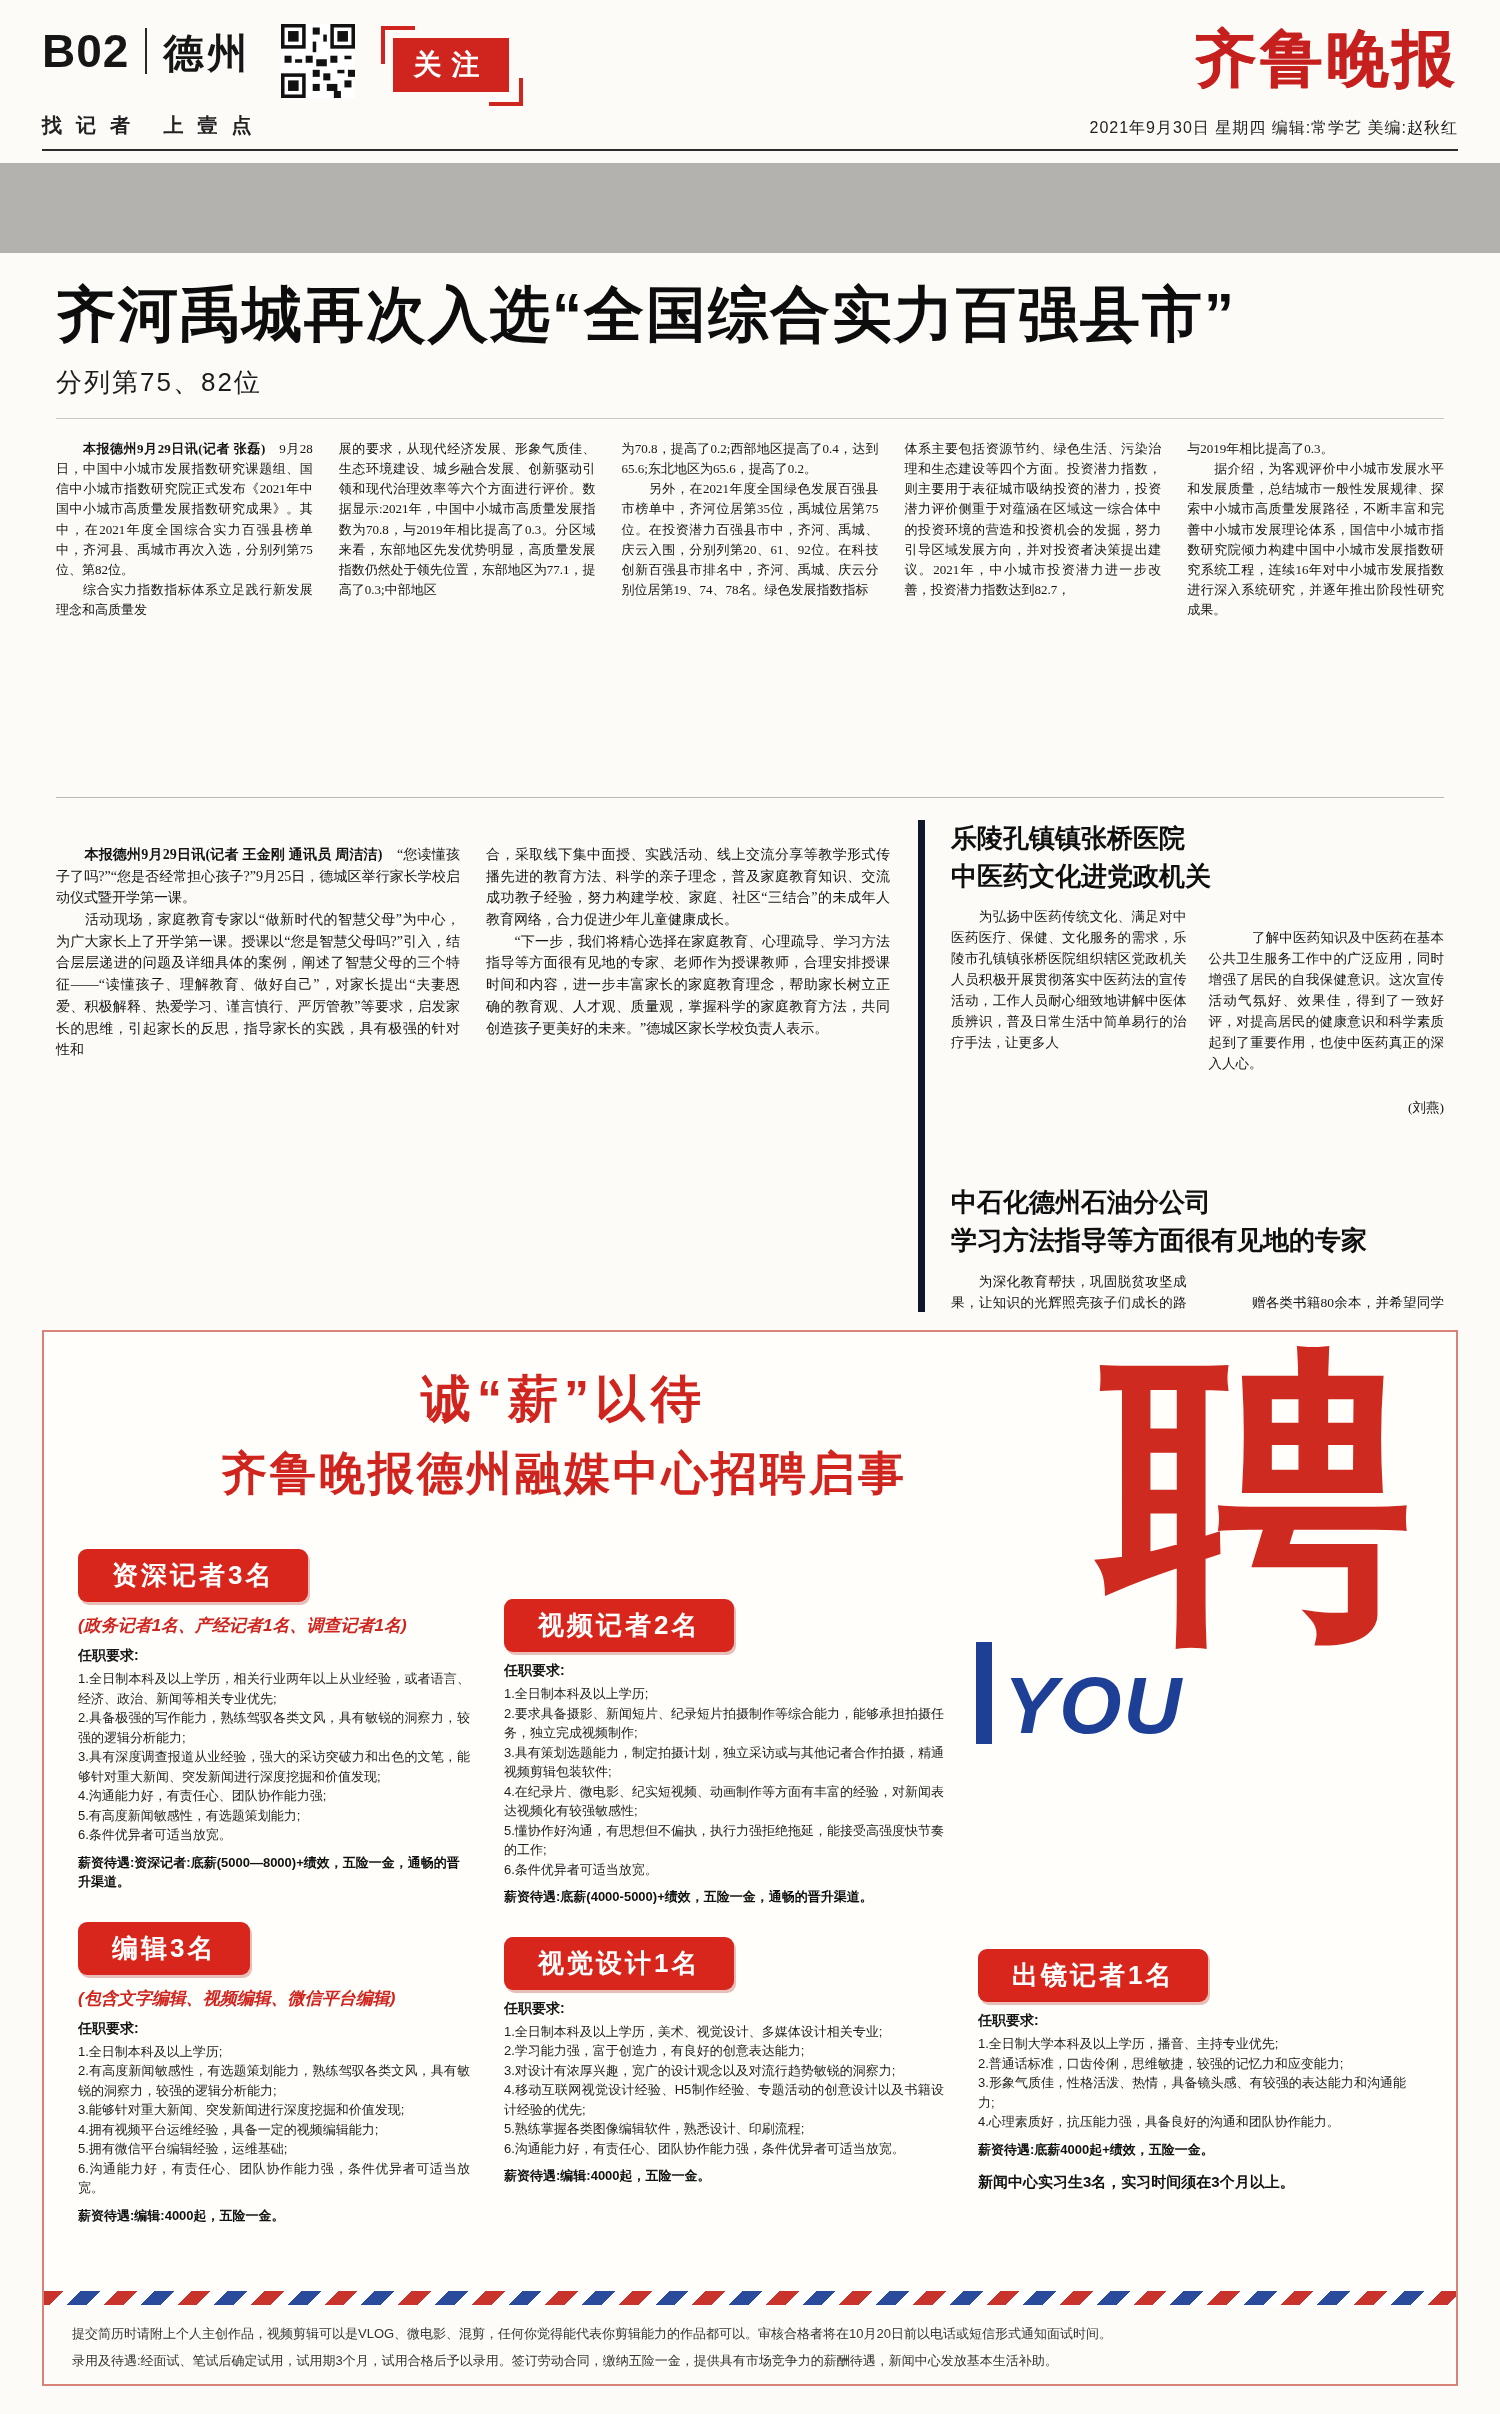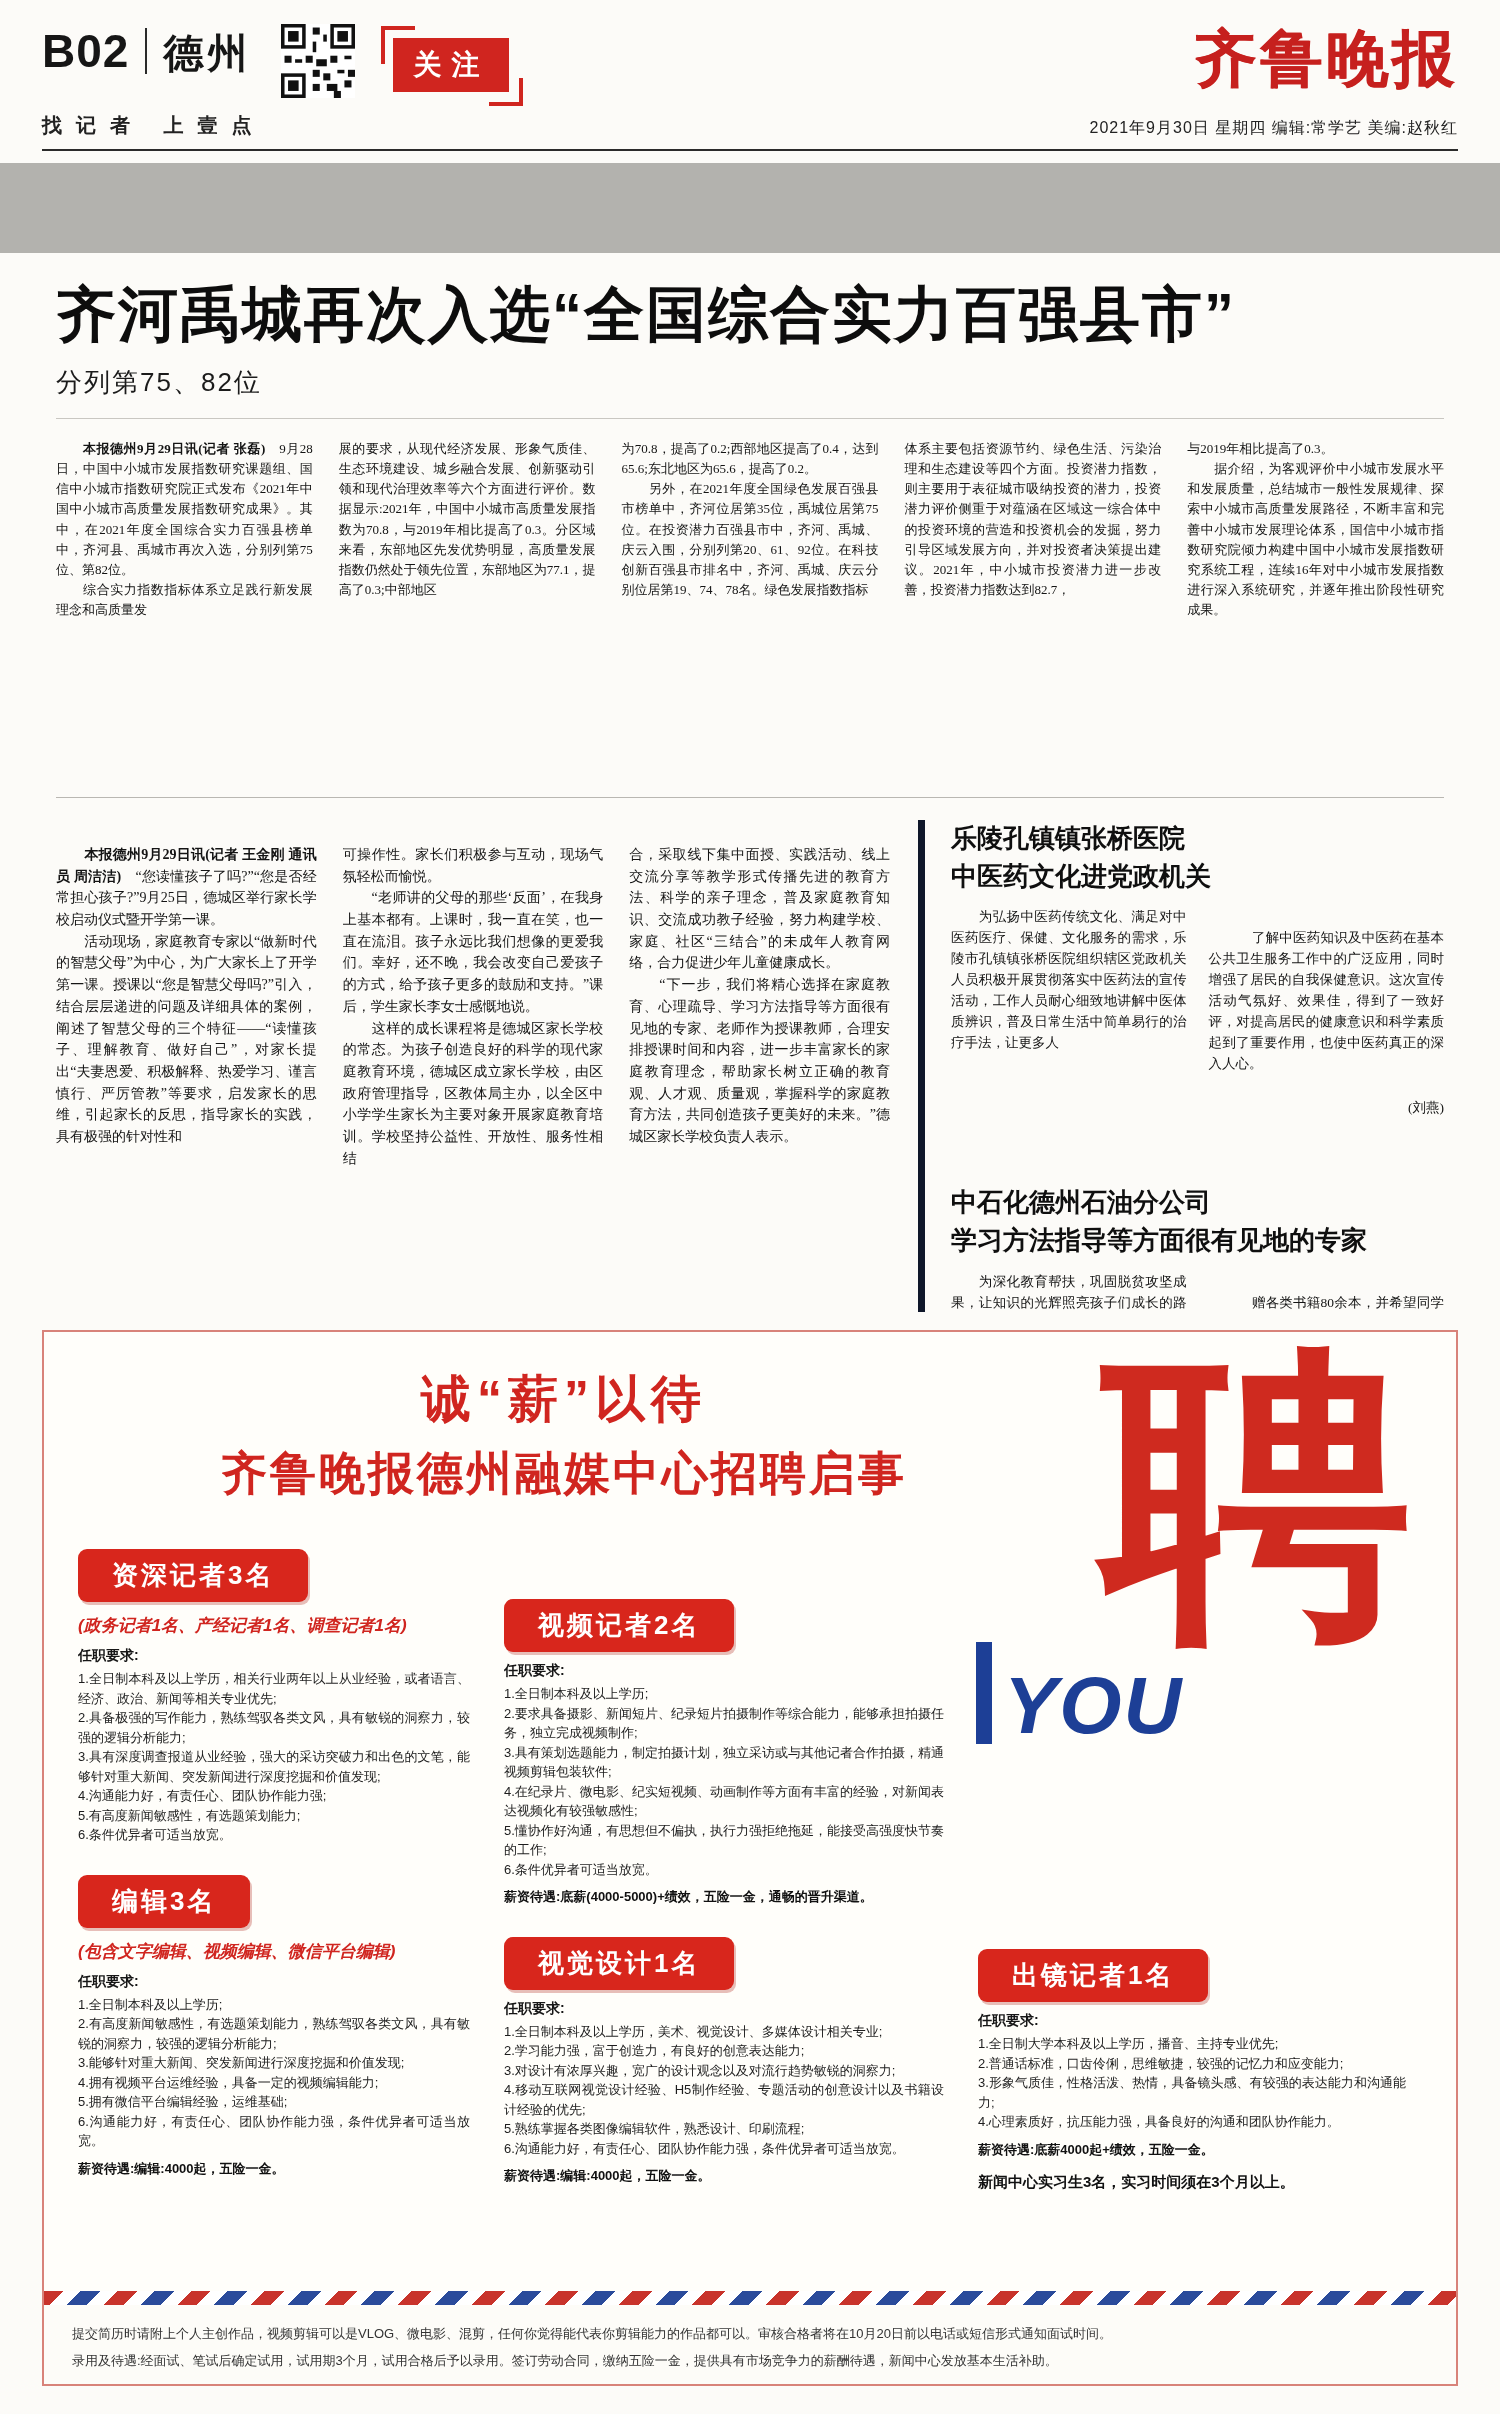--- a/index.html
+++ b/index.html
@@ -165,23 +165,20 @@
     </div>
   </div>
 
   <div class="section-divider"></div>
 
   <div class="section2">
     <div class="s2-left">
       <div class="cols cols3">
         <div class="col"><strong>　　本报德州9月29日讯(记者 王金刚 通讯员 周洁洁)</strong><span>　“您读懂孩子了吗?”“您是否经常担心孩子?”9月25日，德城区举行家长学校启动仪式暨开学第一课。
 　　活动现场，家庭教育专家以“做新时代的智慧父母”为中心，为广大家长上了开学第一课。授课以“您是智慧父母吗?”引入，结合层层递进的问题及详细具体的案例，阐述了智慧父母的三个特征——“读懂孩子、理解教育、做好自己”，对家长提出“夫妻恩爱、积极解释、热爱学习、谨言慎行、严厉管教”等要求，启发家长的思维，引起家长的反思，指导家长的实践，具有极强的针对性和</span></div>
-        <div class="col">可操作性。家长们积极参与互动，现场气氛轻松而愉悦。
-　　“老师讲的父母的那些‘反面’，在我身上基本都有。上课时，我一直在笑，也一直在流泪。孩子永远比我们想像的更爱我们。幸好，还不晚，我会改变自己爱孩子的方式，给予孩子更多的鼓励和支持。”课后，学生家长李女士感慨地说。
-　　这样的成长课程将是德城区家长学校的常态。为孩子创造良好的科学的现代家庭教育环境，德城区成立家长学校，由区政府管理指导，区教体局主办，以全区中小学学生家长为主要对象开展家庭教育培训。学校坚持公益性、开放性、服务性相结</div>
         <div class="col">合，采取线下集中面授、实践活动、线上交流分享等教学形式传播先进的教育方法、科学的亲子理念，普及家庭教育知识、交流成功教子经验，努力构建学校、家庭、社区“三结合”的未成年人教育网络，合力促进少年儿童健康成长。
 　　“下一步，我们将精心选择在家庭教育、心理疏导、学习方法指导等方面很有见地的专家、老师作为授课教师，合理安排授课时间和内容，进一步丰富家长的家庭教育理念，帮助家长树立正确的教育观、人才观、质量观，掌握科学的家庭教育方法，共同创造孩子更美好的未来。”德城区家长学校负责人表示。</div>
       </div>
     </div>
     <div class="s2-right">
       <div>
         <h3>
           <span>乐陵孔镇镇张桥医院</span>
           <span>中医药文化进党政机关</span>
         </h3>
@@ -228,20 +225,21 @@
         <div class="job">
           <div class="jbtn">资深记者3名</div>
           <div class="jsub">(政务记者1名、产经记者1名、调查记者1名)</div>
           <div class="jreq-label">任职要求:</div>
           <div class="jreq">1.全日制本科及以上学历，相关行业两年以上从业经验，或者语言、经济、政治、新闻等相关专业优先;
 2.具备极强的写作能力，熟练驾驭各类文风，具有敏锐的洞察力，较强的逻辑分析能力;
 3.具有深度调查报道从业经验，强大的采访突破力和出色的文笔，能够针对重大新闻、突发新闻进行深度挖掘和价值发现;
 4.沟通能力好，有责任心、团队协作能力强;
 5.有高度新闻敏感性，有选题策划能力;
 6.条件优异者可适当放宽。</div>
+          <div class="jsalary">薪资待遇:资深记者:底薪(5000—8000)+绩效，五险一金，通畅的晋升渠道。</div>
         </div>
         <div class="job">
           <div class="jbtn">编辑3名</div>
           <div class="jsub">(包含文字编辑、视频编辑、微信平台编辑)</div>
           <div class="jreq-label">任职要求:</div>
           <div class="jreq">1.全日制本科及以上学历;
 2.有高度新闻敏感性，有选题策划能力，熟练驾驭各类文风，具有敏锐的洞察力，较强的逻辑分析能力;
 3.能够针对重大新闻、突发新闻进行深度挖掘和价值发现;
 4.拥有视频平台运维经验，具备一定的视频编辑能力;
 5.拥有微信平台编辑经验，运维基础;

